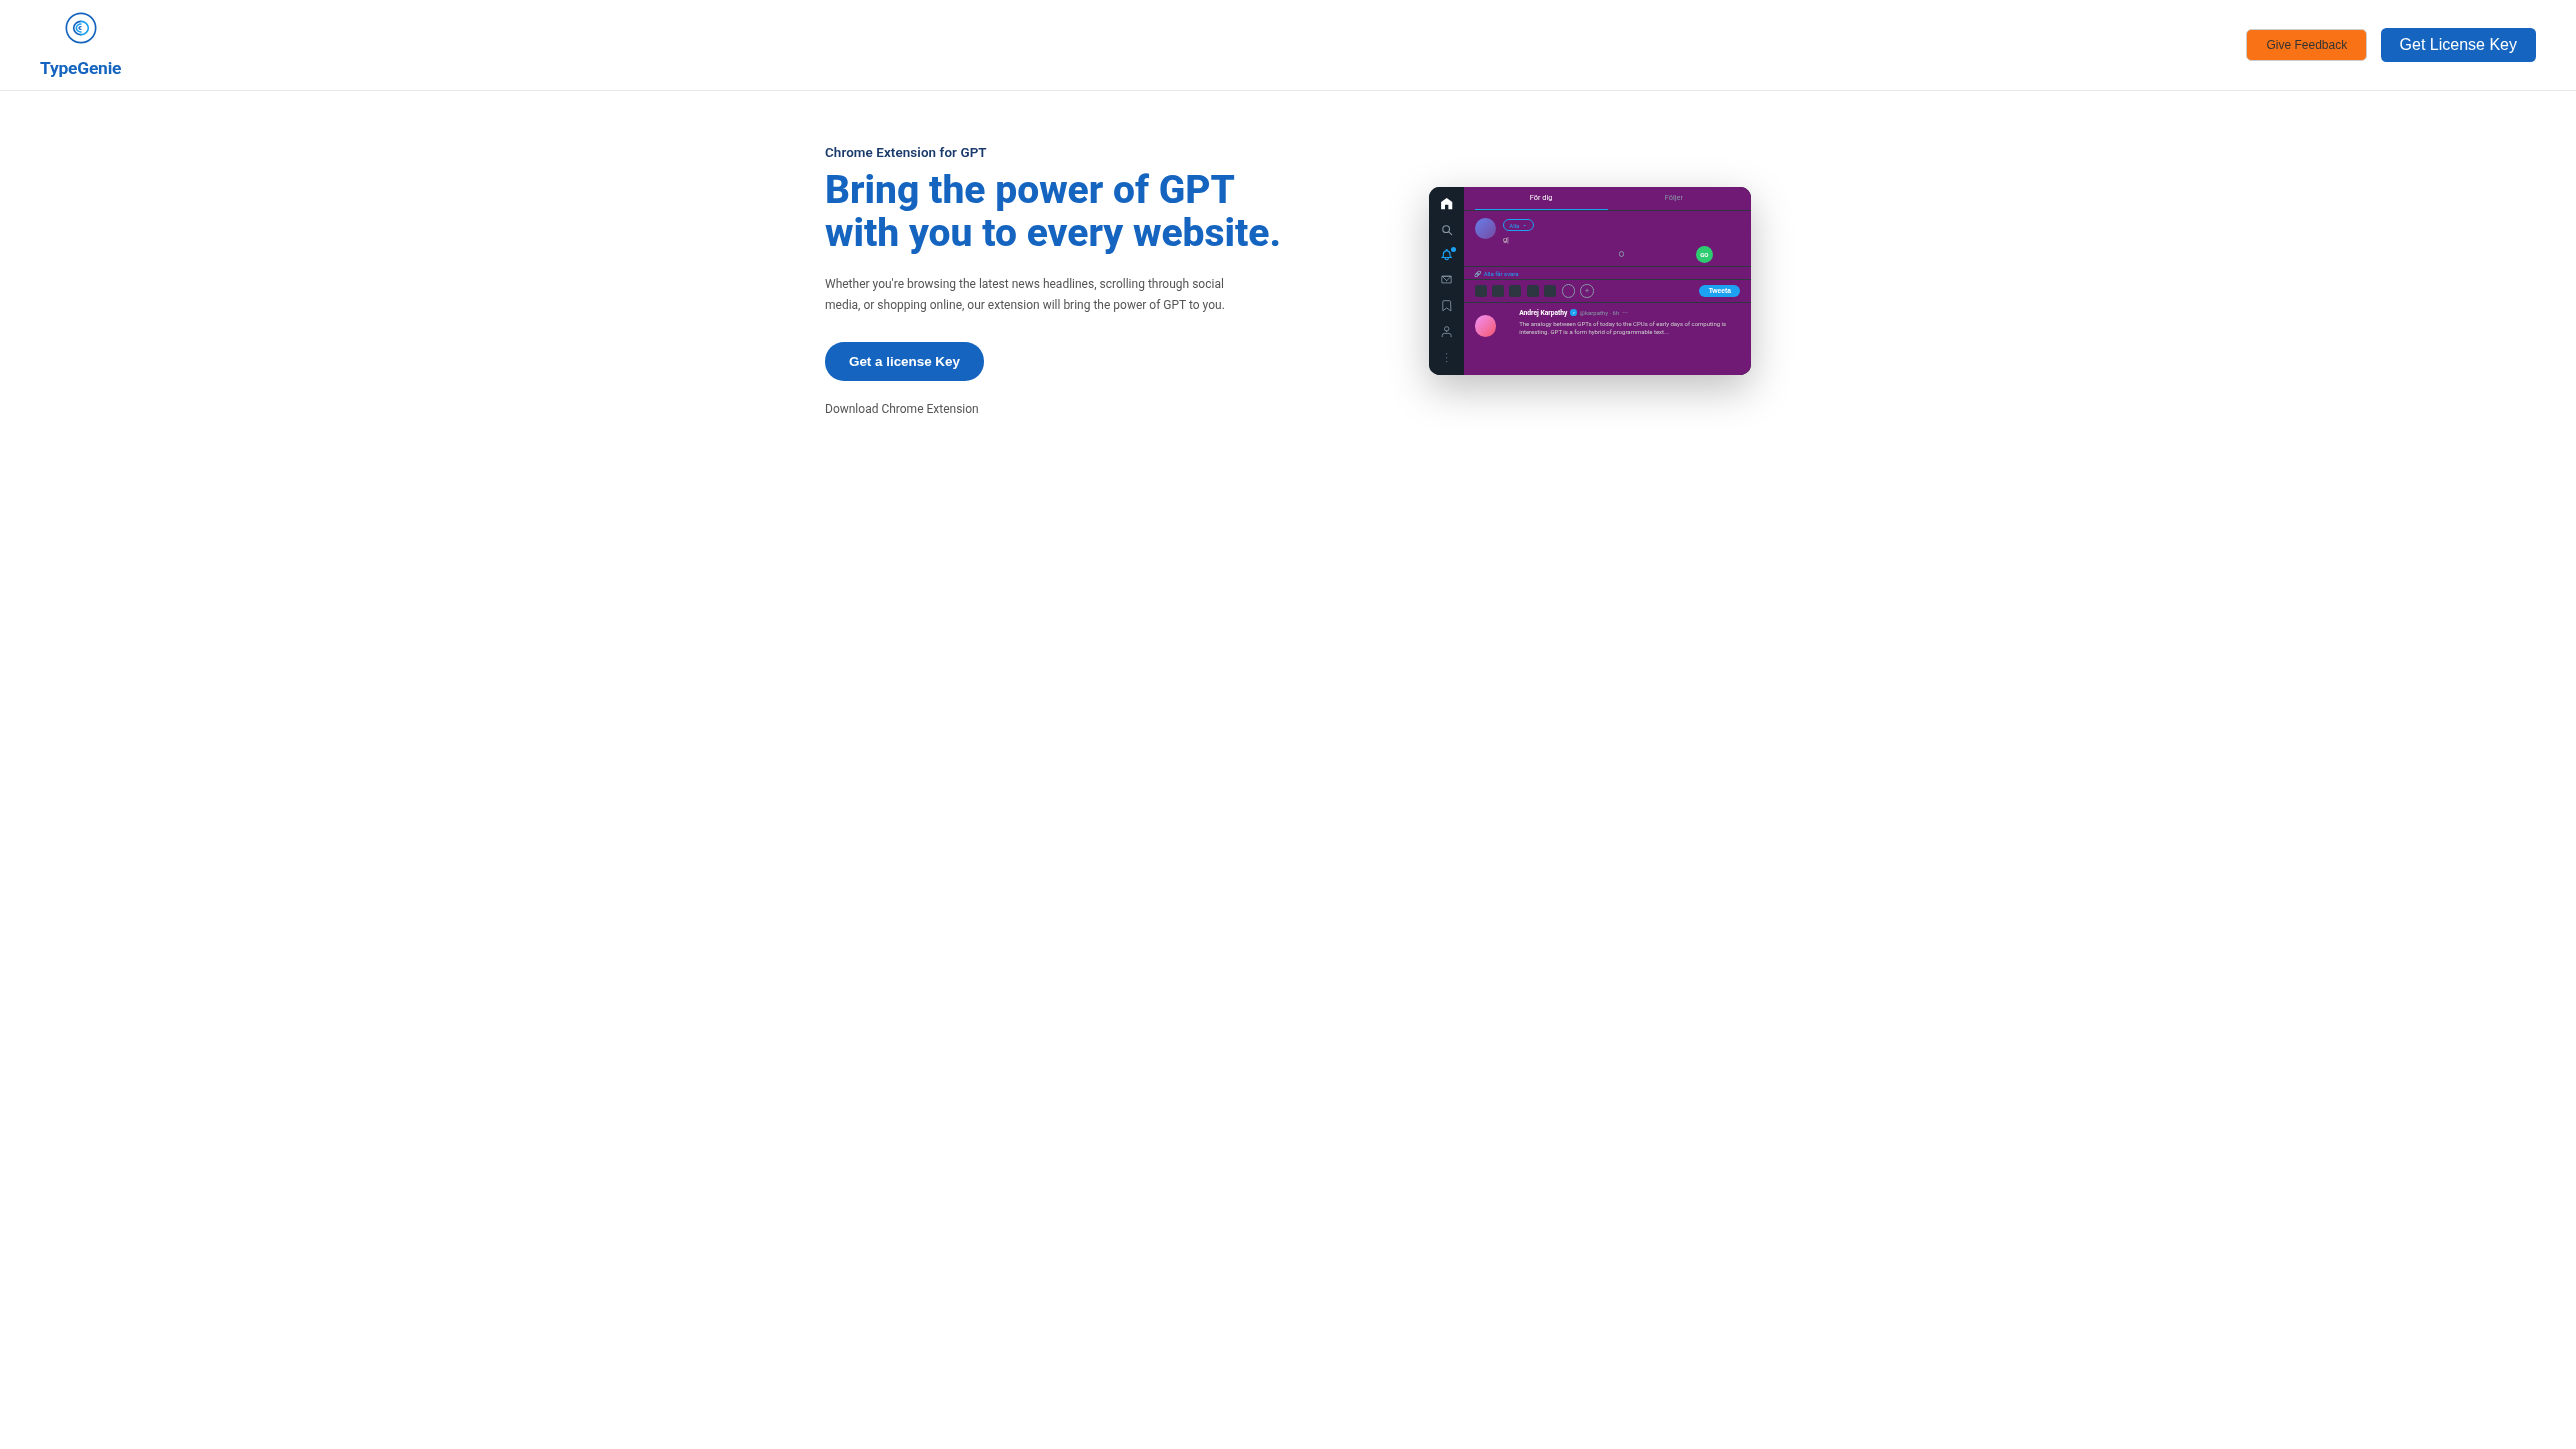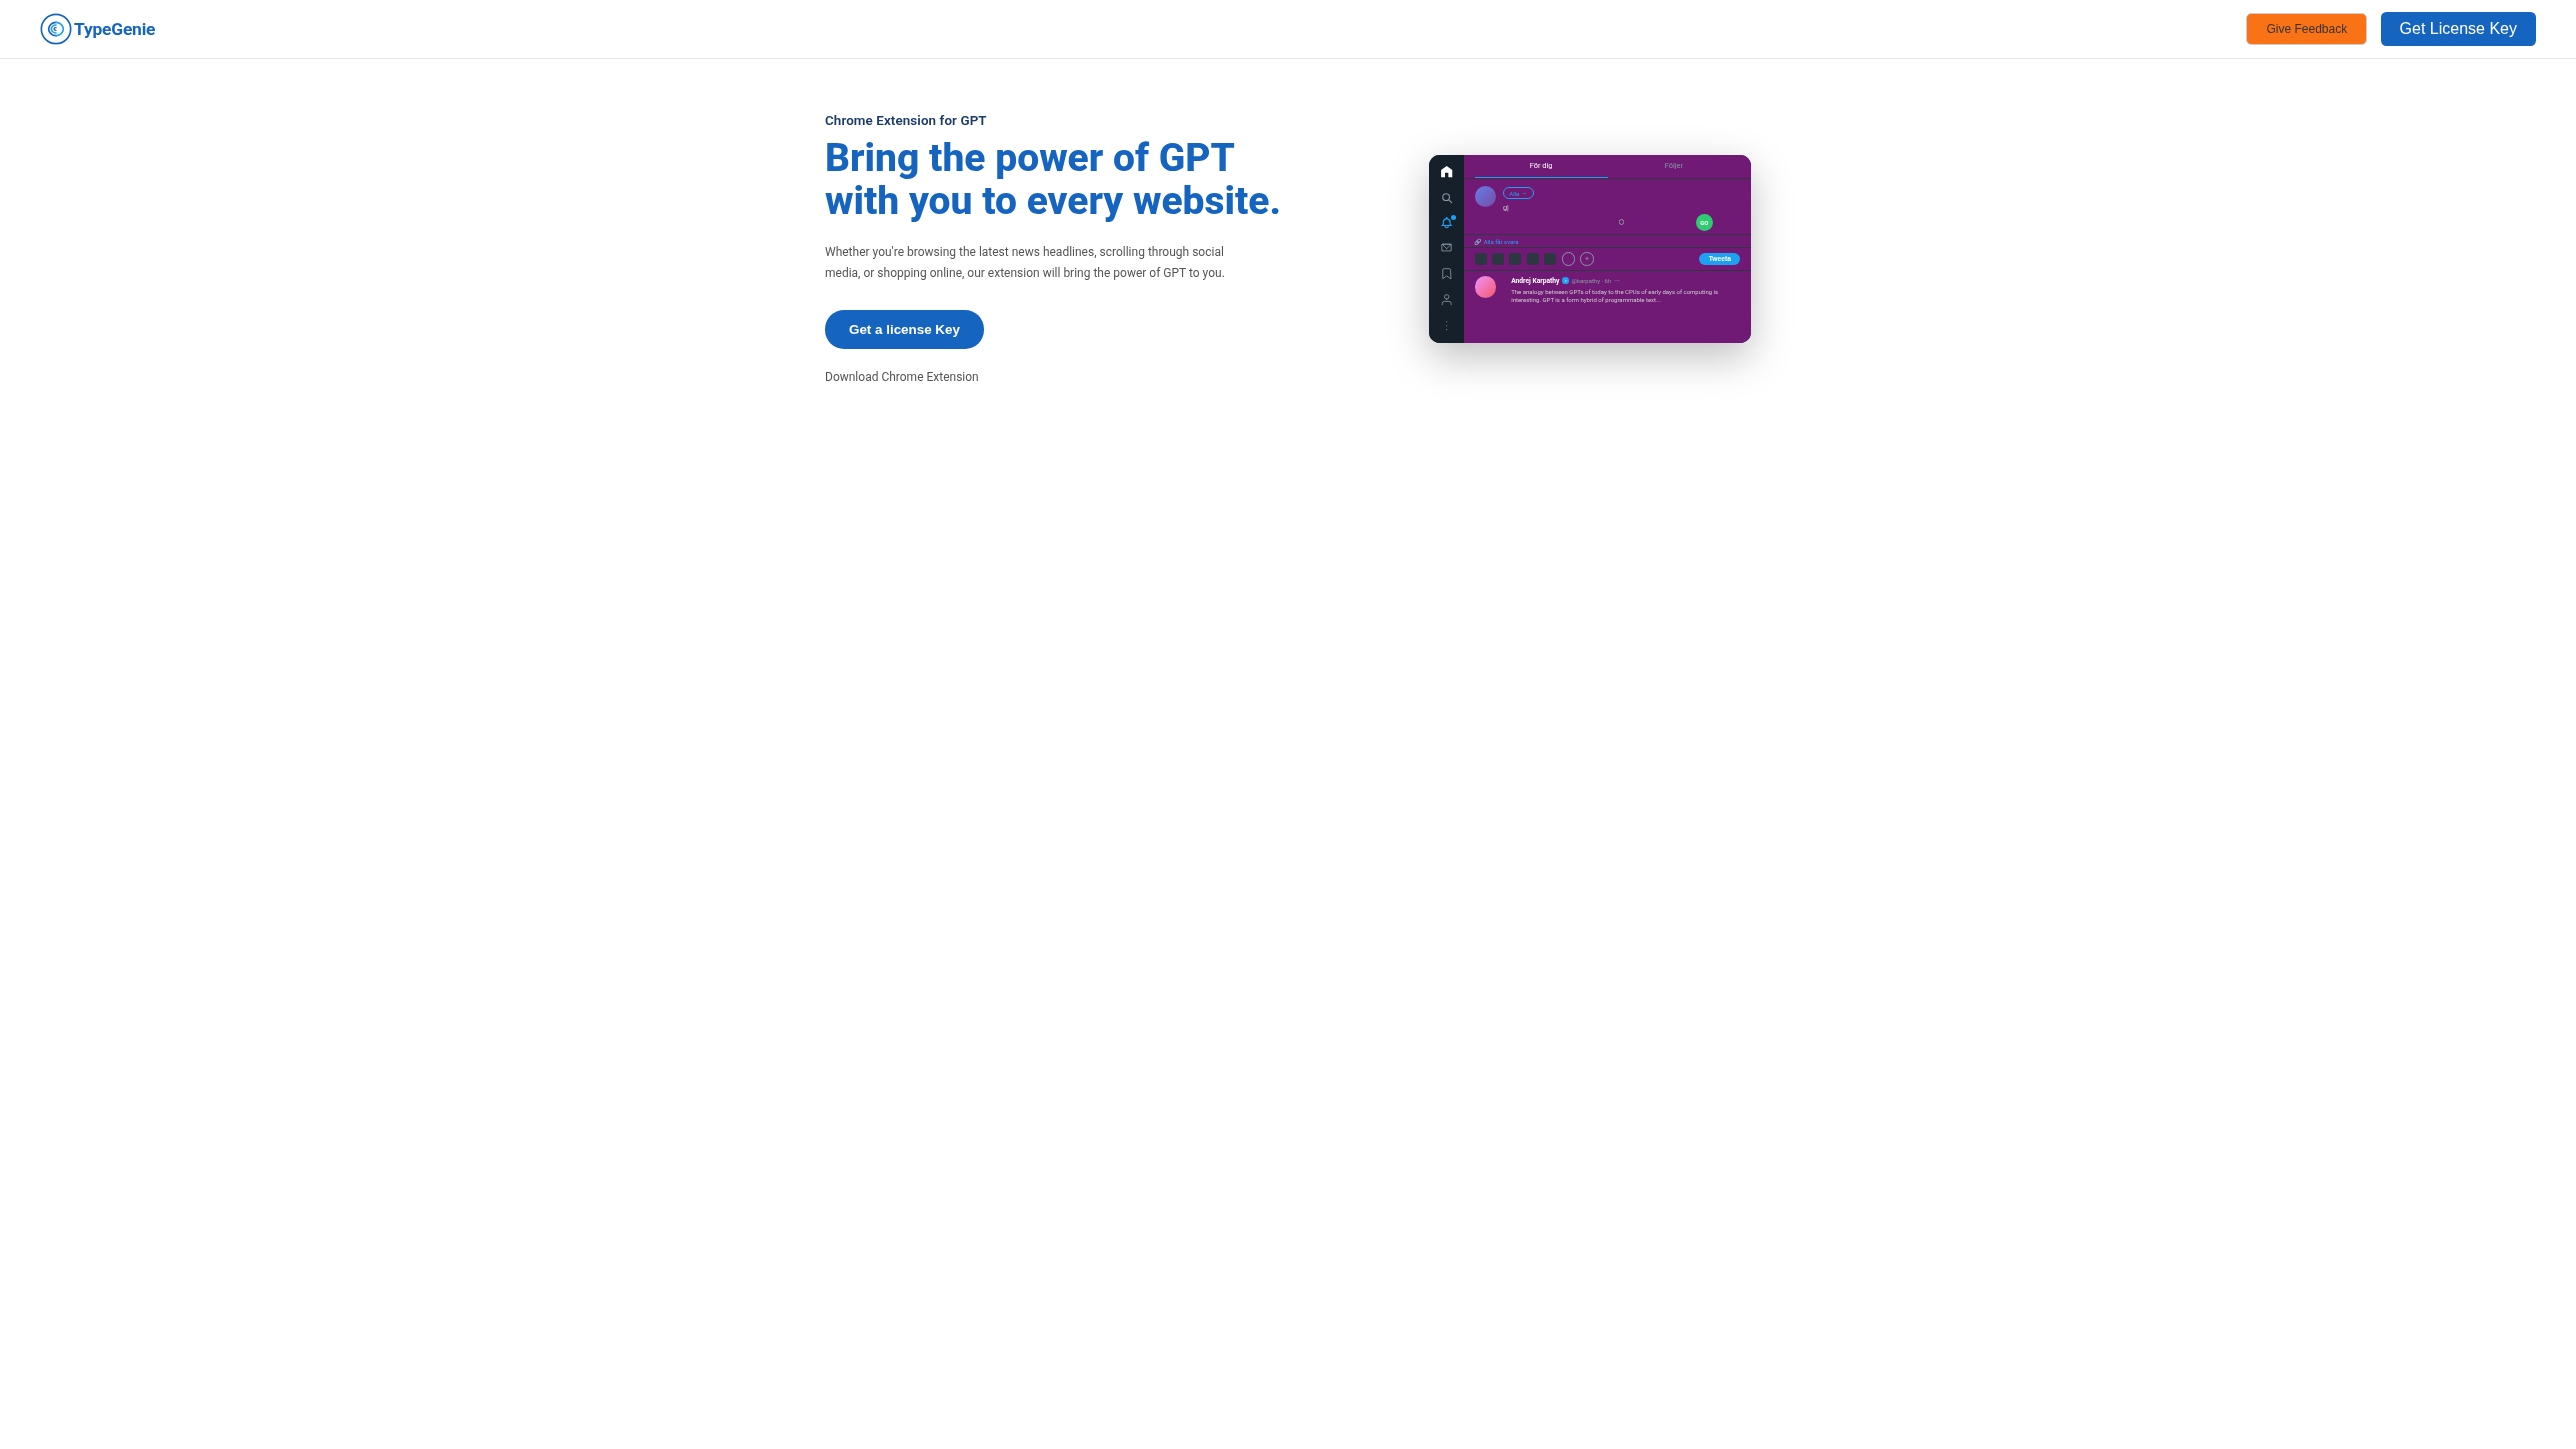--- a/index.html
+++ b/index.html
@@ -21,21 +21,22 @@
       align-items: center;
       justify-content: space-between;
       padding: 12px 40px;
       border-bottom: 0.7px solid #e8e8e8;
       background: #fff;
     }
 
     .logo-area {
       display: flex;
       align-items: center;
-      gap: 2px;
+      gap: 14px;
+      flex-direction: column;
     }
 
     .logo-icon {
       width: 32px;
       height: 32px;
     }
 
     .logo-text {
       font-size: 17.4px;
       font-weight: 600;
@@ -356,21 +357,22 @@
       justify-content: center;
       font-size: 6px;
       font-weight: 700;
       color: #fff;
     }
 
     
     .tw-tweet-preview {
       display: flex;
       padding: 5.4px 10.7px;
-      gap: 15px;
+      gap: 23px;
+      align-items: flex-end;
     }
 
     .tw-tweet-avatar {
       width: 21.5px;
       height: 21.5px;
       border-radius: 50%;
       background: linear-gradient(135deg, #f093fb, #f5576c);
       flex-shrink: 0;
     }
 

